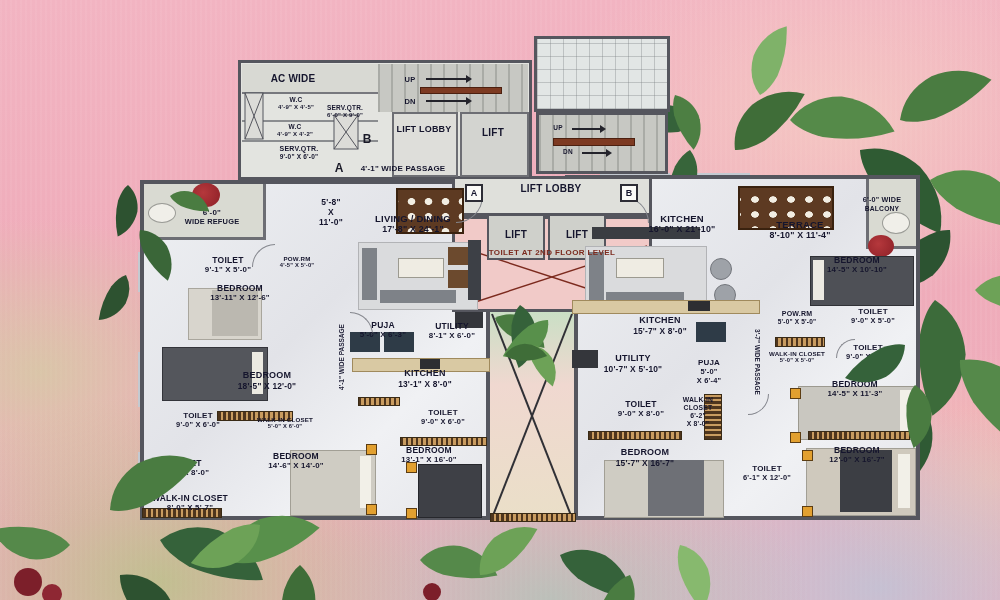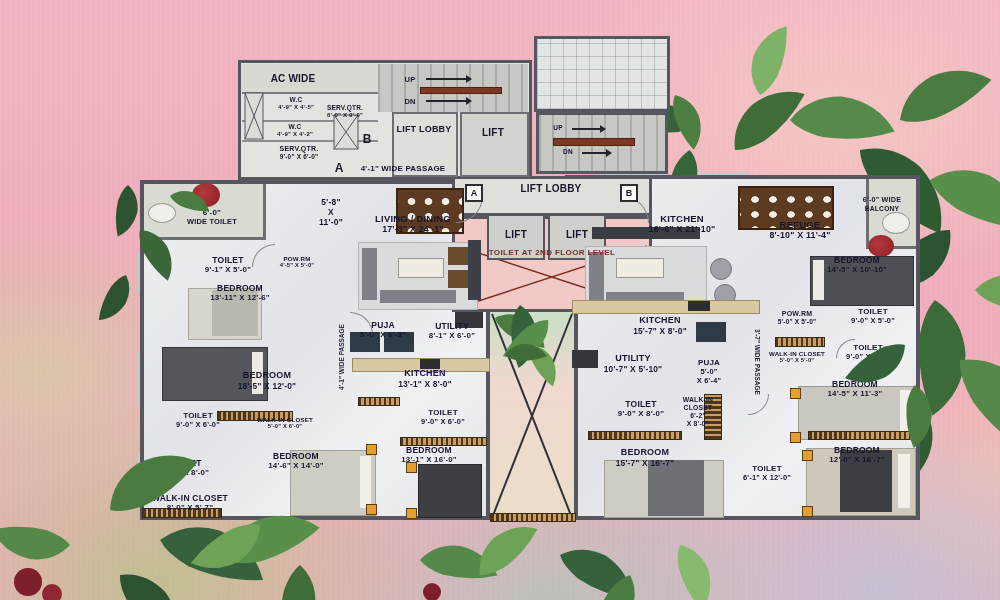--- a/index.html
+++ b/index.html
@@ -277,21 +277,21 @@
 
   <div class="lbl" style="left:551px;top:189px;font-size:10px;">LIFT LOBBY</div>
   <div class="mbox" style="left:474px;top:193px;">A</div>
   <div class="mbox" style="left:629px;top:193px;">B</div>
   <div class="lbl" style="left:516px;top:235px;font-size:10px;">LIFT</div>
   <div class="lbl" style="left:577px;top:235px;font-size:10px;">LIFT</div>
   <div class="lbl" style="left:552px;top:253px;font-size:8px;color:#7c2a1e;letter-spacing:.4px;">TOILET AT 2ND FLOOR LEVEL</div>
 
   <div class="lbl" style="left:212px;top:217px;font-size:8px;">
       <div>6'-0"</div>
-      <div class="d">WIDE TOILET</div>
+      <div class="d">WIDE REFUGE</div>
     </div>
   <div class="lbl" style="left:331px;top:212px;font-size:8.5px;">
       <div>5'-8"</div>
       <div>X</div>
       <div>11'-0"</div>
     </div>
   <div class="lbl" style="left:413px;top:224px;font-size:9.5px;">
       <div>LIVING / DINING</div>
       <div class="d">17'-8" X 24'-1"</div>
     </div>
@@ -351,21 +351,21 @@
       <div>BEDROOM</div>
       <div class="d">13'-1" X 16'-0"</div>
     </div>
   <div class="vlbl" style="left:341px;top:357px;font-size:6.5px;">4'-1" WIDE PASSAGE</div>
 
   <div class="lbl" style="left:682px;top:224px;font-size:9.5px;">
       <div>KITCHEN</div>
       <div class="d">16'-0" X 21'-10"</div>
     </div>
   <div class="lbl" style="left:800px;top:230px;font-size:9.5px;">
-      <div>REFUGE</div>
+      <div>TERRACE</div>
       <div class="d">8'-10" X 11'-4"</div>
     </div>
   <div class="lbl" style="left:882px;top:204px;font-size:7.2px;">
       <div>6'-0" WIDE</div>
       <div class="d">BALCONY</div>
     </div>
   <div class="lbl" style="left:857px;top:265px;font-size:8.5px;">
       <div>BEDROOM</div>
       <div class="d">14'-5" X 10'-10"</div>
     </div>

